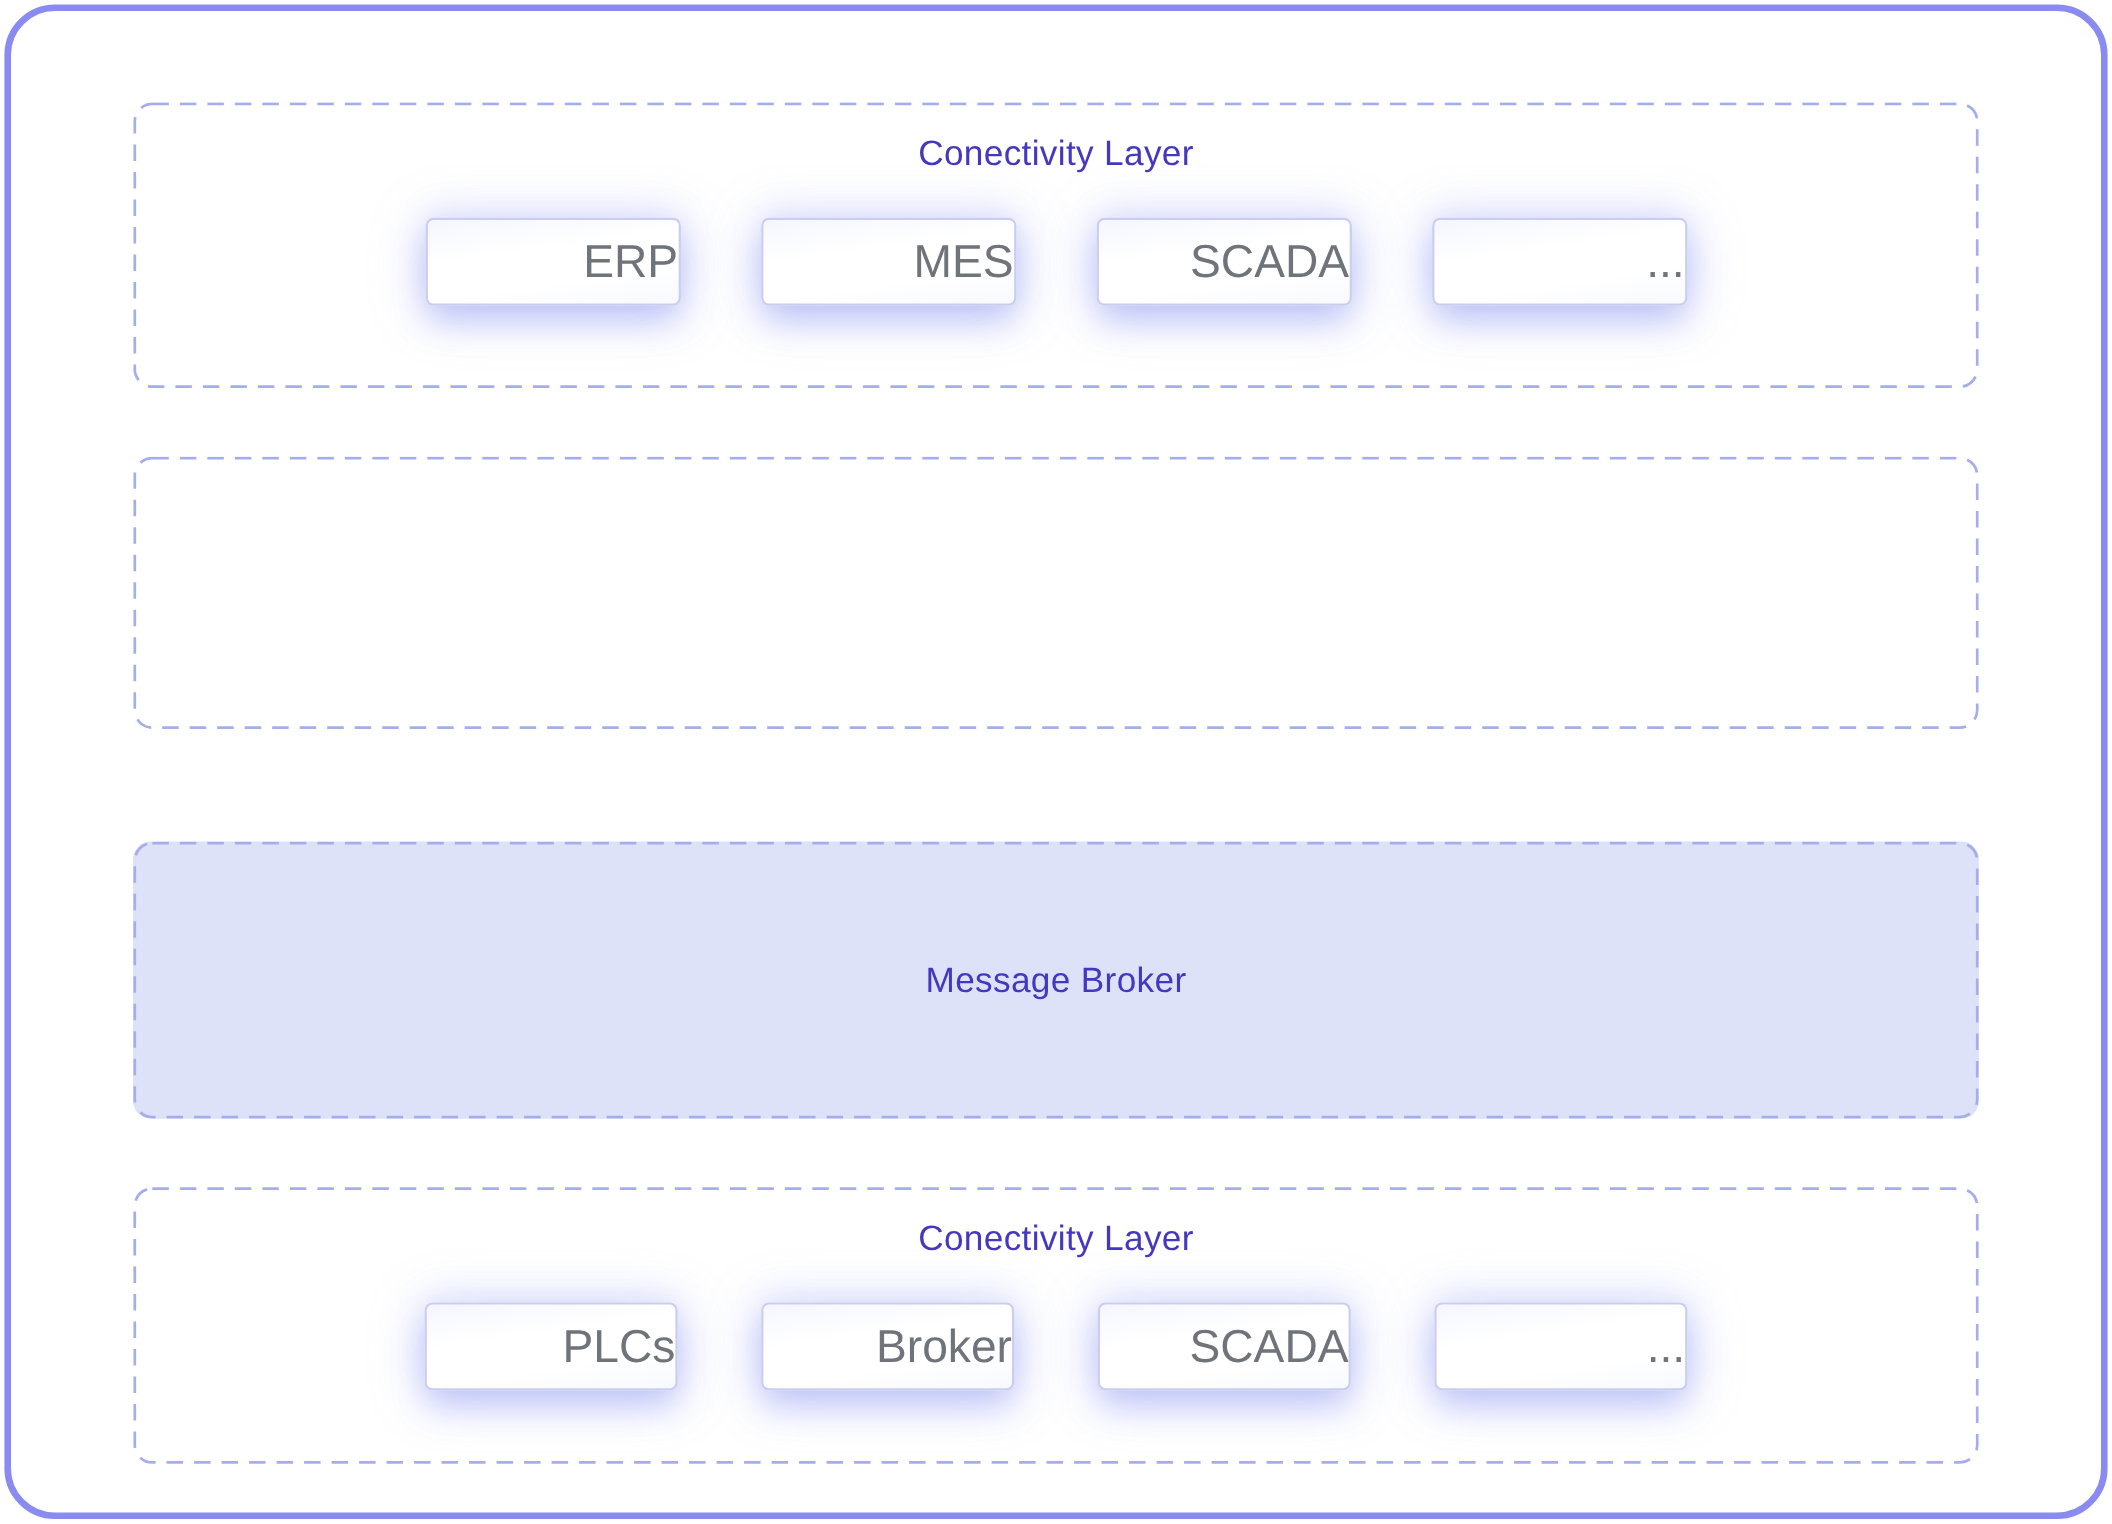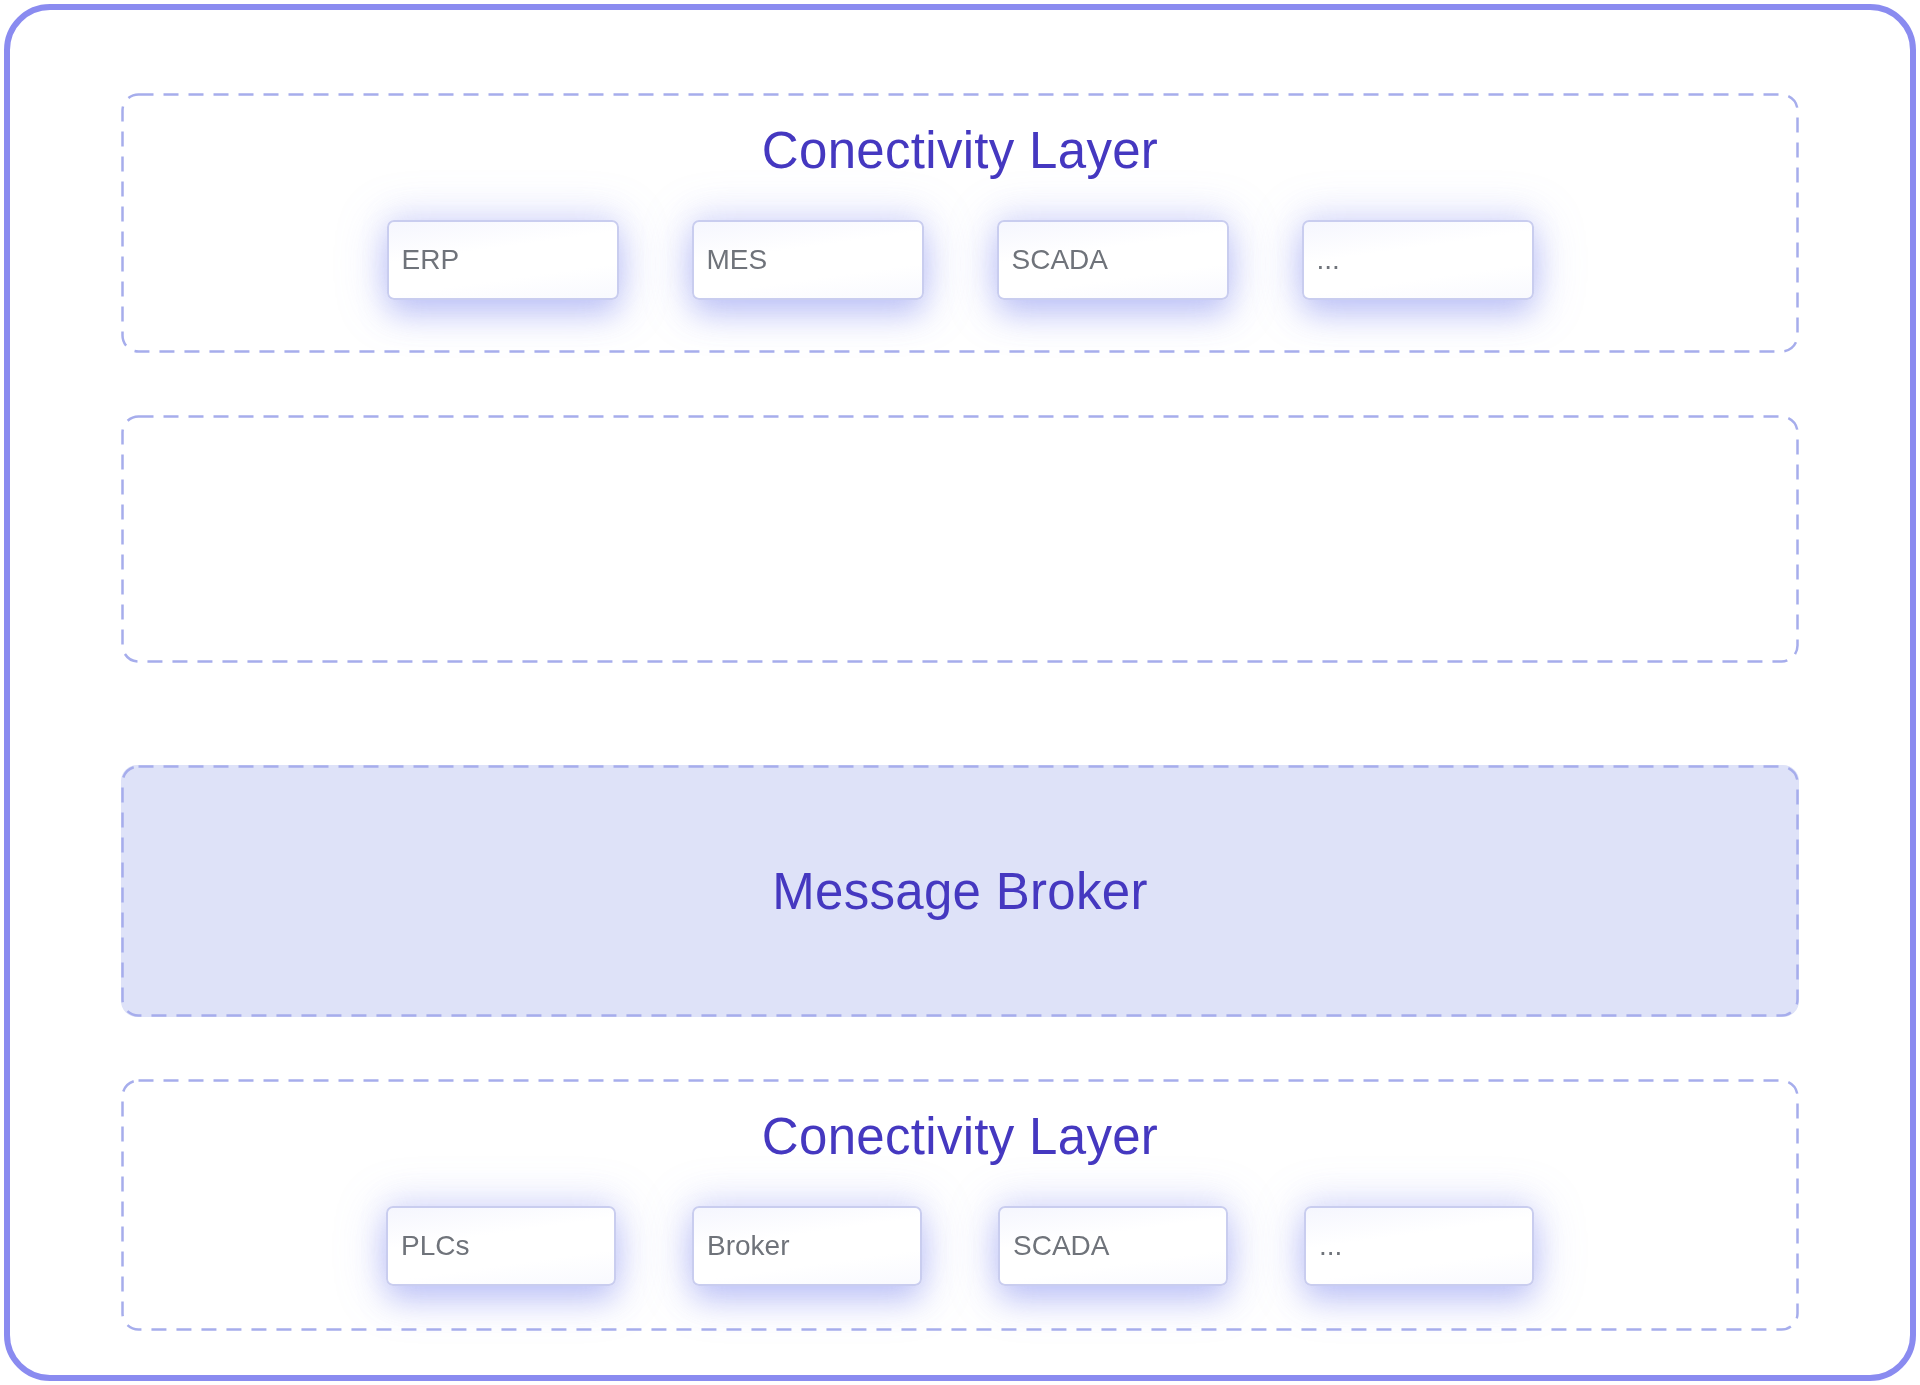--- a/index.html
+++ b/index.html
@@ -39,49 +39,49 @@
   .layer-top{height:260px;}
   .layer-transform{height:248px;display:flex;align-items:center;justify-content:center;}
   .layer-broker{
     height:252px;display:flex;align-items:center;justify-content:center;
     background:var(--broker-fill);
     border-radius:16px;
     margin-top:40px;
   }
   .layer-bottom{height:252px;}
   .layer-title{
-    font-size:51px;
+    font-size:32px;
     font-weight:500;
     color:var(--title-text);
     text-align:center;
     letter-spacing:0.3px;
   }
   .layer-top .layer-title, .layer-bottom .layer-title{padding-top:28px;}
   .box-row{
     display:flex;
     justify-content:center;
     align-items:center;
     margin-top:40px;
     gap:73px;
   }
   .layer-bottom .box-row{gap:76px;}
   .comp-box{
     width:232px;
     height:80px;
     display:flex;
     align-items:center;
-    justify-content:flex-start;
+    justify-content:flex-end;
     border:2px solid var(--box-border);
     border-radius:7px;
     background:linear-gradient(172deg,#f5f6fe 0%,#ffffff 38%,#ffffff 68%,#f8f9fe 100%);
     box-shadow:
       0 16px 30px -2px rgba(126,136,238,0.38),
       0 4px 48px 4px rgba(142,152,242,0.25),
       0 -8px 28px rgba(150,158,244,0.14);
-    font-size:28px;
+    font-size:42px;
     color:var(--box-text);
     padding-left:13px;
   }
   .layer-bottom .comp-box{width:230px;}
   .dash-svg{position:absolute;left:0;top:0;pointer-events:none;}
 </style>
 </head>
 <body>
 
 <div class="canvas">

